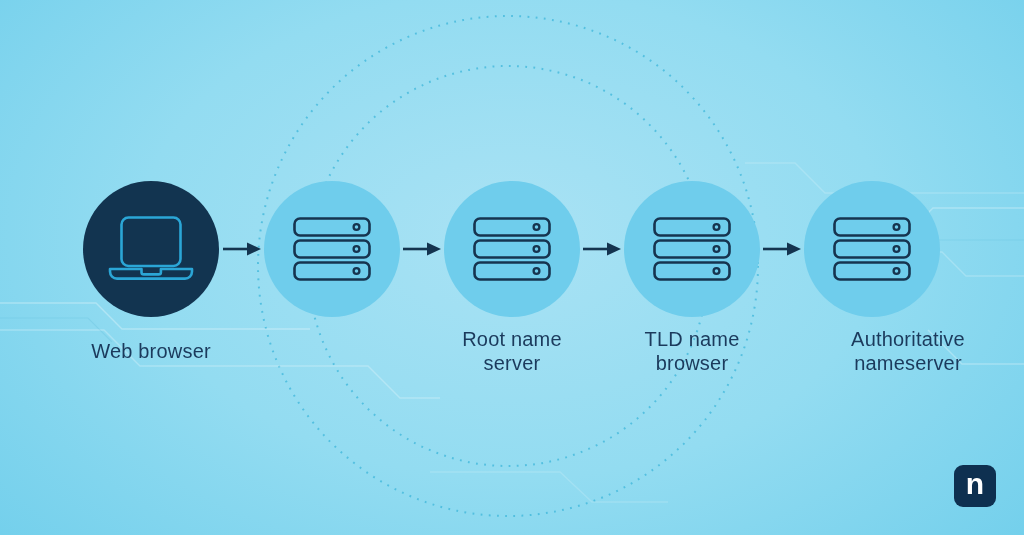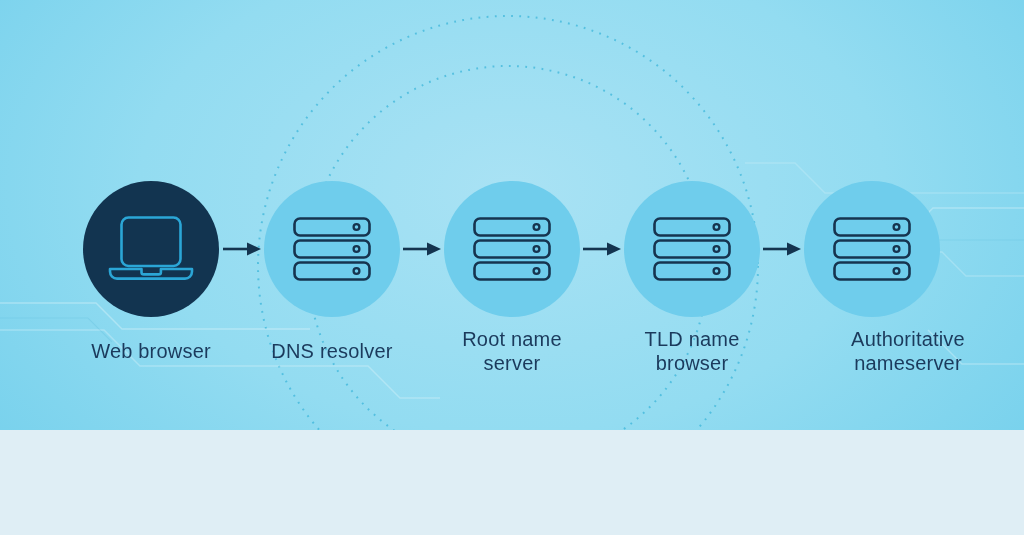--- a/index.html
+++ b/index.html
@@ -1,18 +1,18 @@
 <!DOCTYPE html>
 <html><head>
 <meta charset="utf-8">
 <style>
   html,body{margin:0;padding:0;background:#dfeef5;}
   .canvas{
     position:relative;
-    width:1024px;height:430px;
+    width:1024px;height:535px;
     overflow:hidden;
     font-family:"Liberation Sans","DejaVu Sans",sans-serif;
     background:radial-gradient(ellipse 980px 640px at 50% 44%,
       #a9e2f4 0%, #93dcf1 38%, #74d0ec 70%, #5cc8e8 100%);
   }
   svg{display:block}
   .bg-layer{position:absolute;left:0;top:0;width:1024px;height:535px;pointer-events:none;}
   .node{
     position:absolute;top:181px;width:136px;height:136px;border-radius:50%;
     display:flex;align-items:center;justify-content:center;
@@ -83,21 +83,20 @@
       <g fill="none" stroke="#16344f" stroke-width="2.6">
         <rect x="1.5" y="1.5" width="75" height="17" rx="5.5"></rect>
         <rect x="1.5" y="23.5" width="75" height="17" rx="5.5"></rect>
         <rect x="1.5" y="45.5" width="75" height="17" rx="5.5"></rect>
         <circle cx="63.5" cy="10" r="2.9" stroke-width="2.3"></circle>
         <circle cx="63.5" cy="32" r="2.9" stroke-width="2.3"></circle>
         <circle cx="63.5" cy="54" r="2.9" stroke-width="2.3"></circle>
       </g>
     </svg>
   </div>
-  <div class="node-label" style="left:232px">DNS resolver</div>
 
   <svg class="arrow" style="left:402px" width="40" height="16" viewBox="0 0 40 16">
     <line x1="1" y1="8" x2="27" y2="8" stroke="#14344f" stroke-width="2.6"></line>
     <polygon points="25,1.5 39,8 25,14.5" fill="#14344f"></polygon>
   </svg>
 
   <div class="node node--light" style="left:444px">
     <svg width="78" height="64" viewBox="0 0 78 64">
       <g fill="none" stroke="#16344f" stroke-width="2.6">
         <rect x="1.5" y="1.5" width="75" height="17" rx="5.5"></rect>

